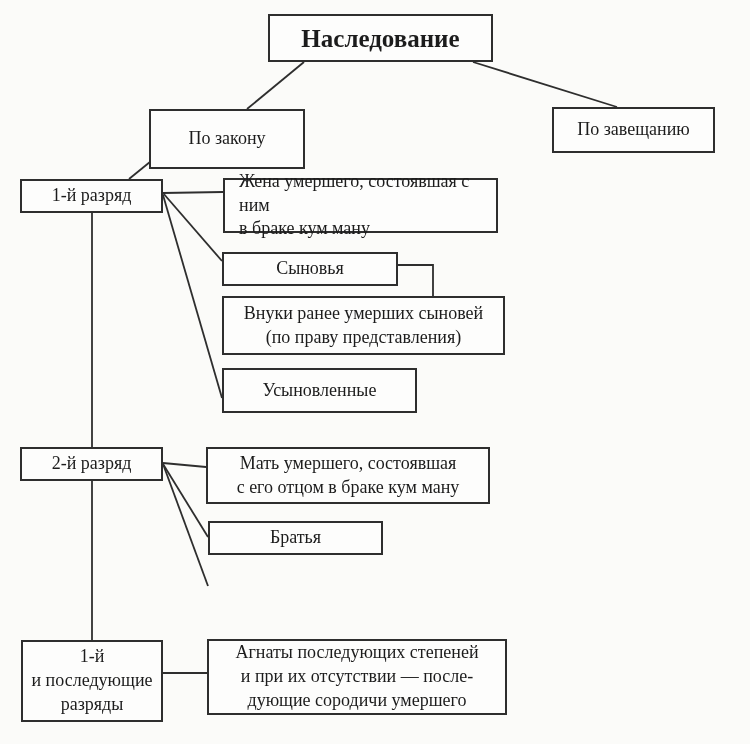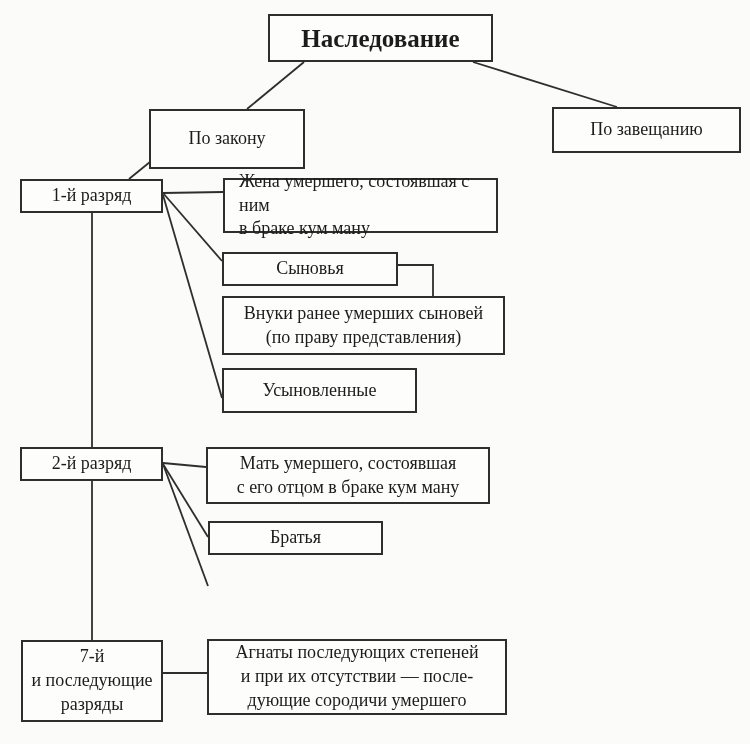--- a/index.html
+++ b/index.html
@@ -35,21 +35,21 @@
     display: flex;
     align-items: center;
     justify-content: center;
     text-align: center;
     white-space: pre-line;
     font-size: 18px;
     line-height: 1.32;
   }
   #n-inheritance { left: 268px; top: 14px;  width: 225px; height: 48px; font-weight: 700; font-size: 25px; }
   #n-by-law      { left: 149px; top: 109px; width: 156px; height: 60px; }
-  #n-by-will     { left: 552px; top: 107px; width: 189px; height: 46px; }
+  #n-by-will     { left: 552px; top: 107px; width: 163px; height: 46px; }
   #n-rank1       { left: 20px;  top: 179px; width: 143px; height: 34px; }
   #n-wife        { left: 223px; top: 178px; width: 275px; height: 55px;
                    justify-content: flex-start; text-align: left; padding-left: 14px; }
   #n-sons        { left: 222px; top: 252px; width: 176px; height: 34px; }
   #n-grandsons   { left: 222px; top: 296px; width: 283px; height: 59px; }
   #n-adopted     { left: 222px; top: 368px; width: 195px; height: 45px; }
   #n-rank2       { left: 20px;  top: 447px; width: 143px; height: 34px; }
   #n-mother      { left: 206px; top: 447px; width: 284px; height: 57px; }
   #n-brothers    { left: 208px; top: 521px; width: 175px; height: 34px; }
   #n-sisters     { left: 208px; top: 568px; width: 175px; height: 35px; }
@@ -96,21 +96,21 @@
   <div class="node" id="n-adopted">Усыновленные</div>
 
   <div class="node" id="n-rank2">2-й разряд</div>
 
   <div class="node" id="n-mother">Мать умершего, состоявшая
 с его отцом в браке кум ману</div>
 
   <div class="node" id="n-brothers">Братья</div>
 
 
-  <div class="node" id="n-rank3">7-й
+  <div class="node" id="n-rank3">1-й
 и последующие
 разряды</div>
 
   <div class="node" id="n-agnates">Агнаты последующих степеней
 и при их отсутствии — после-
 дующие сородичи умершего</div>
 
 </div>
 
 </body></html>

